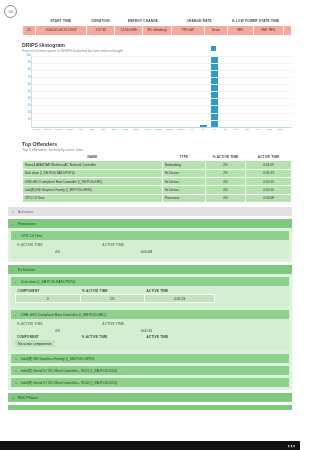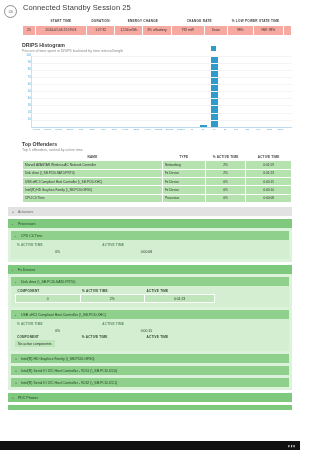--- a/index.html
+++ b/index.html
@@ -131,21 +131,20 @@
   .bottombar .dots {
     position:absolute; right:4px; top:2.5px;
     font-size:3px; color:#cccccc; letter-spacing:1px;
   }
 </style>
 </head>
 <body>
 
 <div class="session-header">
   <div class="session-badge">100</div>
-  <div class="session-title">Connected Standby Session 25</div>
 </div>
 
 <div class="summary-wrap">
   <table class="summary">
     <colgroup>
       <col class="col-idx">
         <col class="col-start">
         <col class="col-dur">
         <col class="col-energy">
       <col class="col-change">

